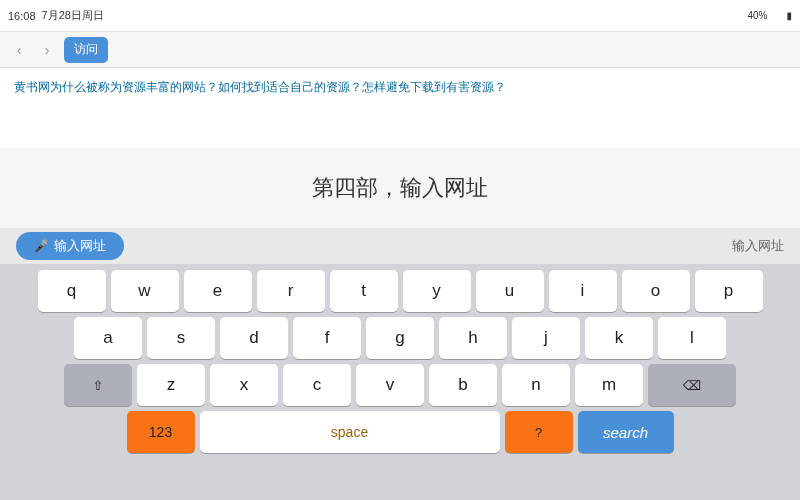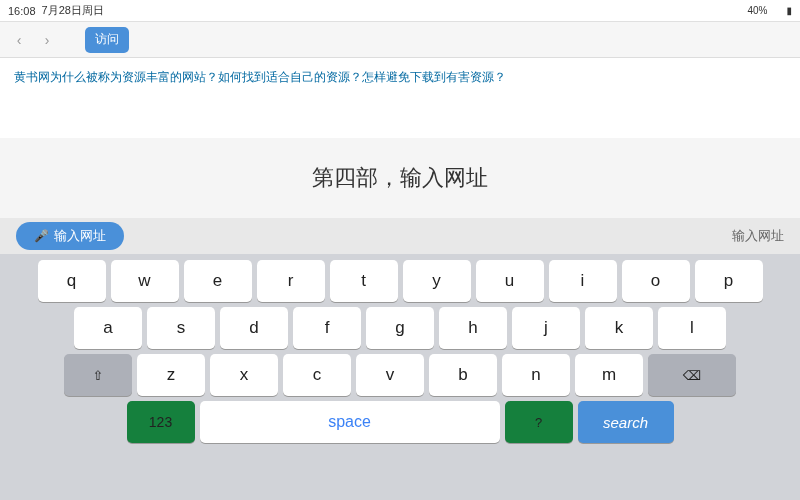--- a/index.html
+++ b/index.html
@@ -7,21 +7,21 @@
       width: 800px;
       height: 500px;
       overflow: hidden;
       background: #f0f0f0;
       font-family: -apple-system, 'PingFang SC', 'Helvetica Neue', Arial, sans-serif;
     }
 
     
     .status-bar {
       background: #fff;
-      height: 22px;
+      height: 32px;
       display: flex;
       align-items: center;
       justify-content: space-between;
       padding: 0 8px;
       font-size: 11px;
       color: #333;
       border-bottom: 1px solid #e0e0e0;
     }
     .status-left { display: flex; align-items: center; gap: 6px; }
     .status-right { display: flex; align-items: flex-end; gap: 19px; font-size: 10px; margin-left: 14px; }
@@ -57,21 +57,20 @@
     }
     .visit-btn {
       height: 26px;
       padding: 0 10px;
       background: #4a90d9;
       color: #fff;
       border: none;
       border-radius: 5px;
       font-size: 12px;
       cursor: pointer;
-      margin-left: 21px;
     }
 
     
     .content-area {
       background: #fff;
       padding: 10px 14px;
       min-height: 80px;
     }
     .page-text {
       font-size: 12px;
@@ -145,43 +144,43 @@
       font-size: 17px;
       color: #222;
       cursor: pointer;
       user-select: none;
       height: 42px;
       flex: 1;
       max-width: 68px;
       font-weight: 400;
     }
     .key.special {
-      background: #15803d;
+      background: #f97316;
       color: #222;
       font-size: 13px;
     }
     .key.search-key {
       background: #4a90d9;
       color: #fff;
       font-size: 15px;
       font-weight: 500;
       flex: 1.5;
       max-width: 96px;
       font-style: italic;
     }
     .key.backspace-key {
       background: #adb0b8;
       flex: 1.3;
       max-width: 88px;
     }
     .key.space-key {
       flex: 4;
       max-width: 300px;
-      font-size: 16px;
-      color: #3b82f6;
+      font-size: 14px;
+      color: #a16207;
     }
     .key.number-key {
       font-size: 14px;
     }
     .key.shift-key {
       background: #adb0b8;
     }
 
     
     .page-wrapper {

